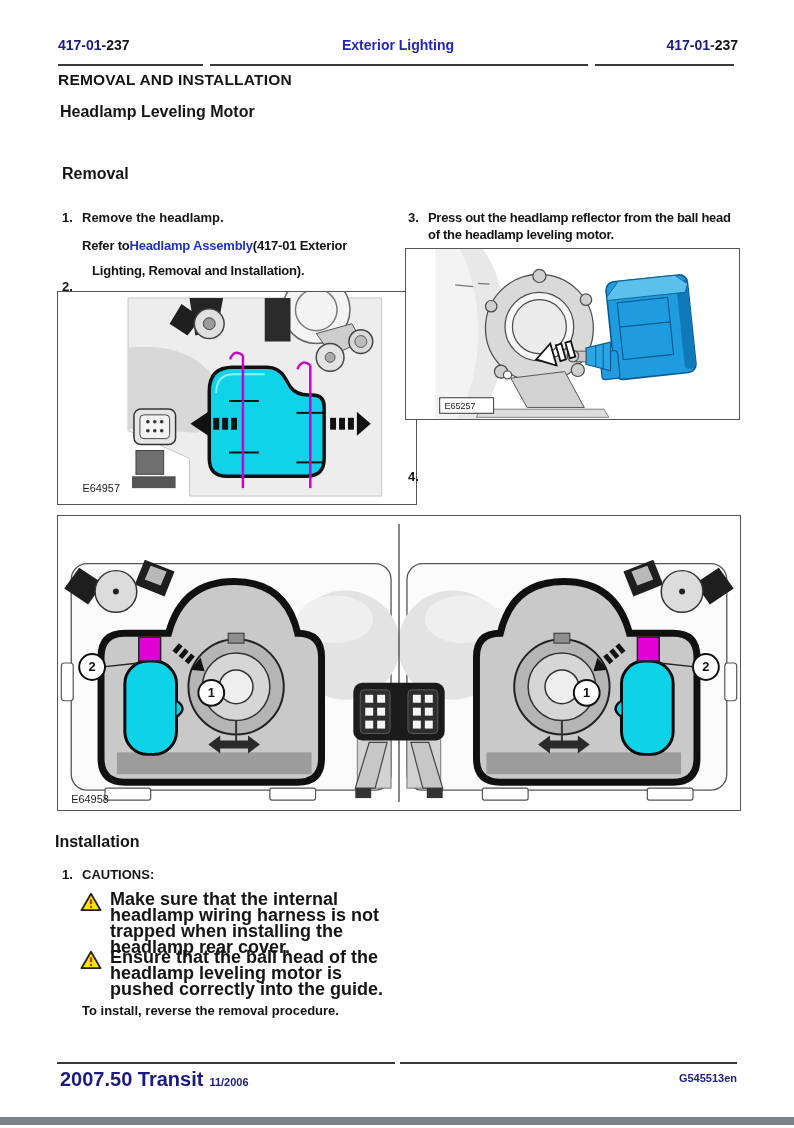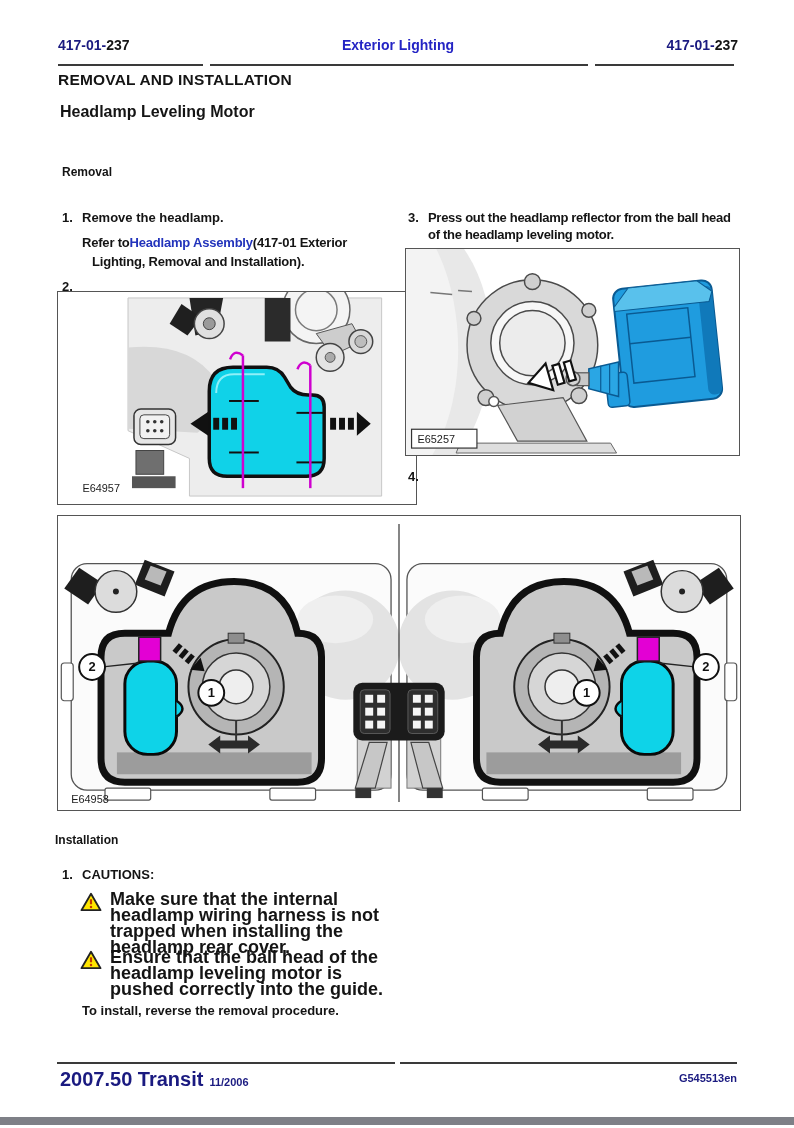--- a/index.html
+++ b/index.html
@@ -14,44 +14,44 @@
   
   .hdr{left:58px;right:56px;top:37px;display:flex;justify-content:space-between;align-items:baseline;font-size:14px}
   .pgnum .pfx{color:#1a1a80}
   .pgnum .sfx{color:#141414}
   .hdr-center{color:#2424c4;font-size:14px}
   .hdr-rule{left:58px;top:64px;display:flex;gap:7px;height:2px}
   .hdr-rule .seg{background:#3a3a3a;height:2px}
   .seg1{width:145px}.seg2{width:378px}.seg3{width:139px}
   .section-heading{left:58px;top:71px;font-size:15.5px;letter-spacing:.2px}
   .doc-title{left:60px;top:103px;font-size:16px}
-  .h2{font-size:12px}
+  .h2{font-size:16px}
   .removal-h{left:62px;top:165px}
   .install-h{left:55px;top:833px}
   
   .step{display:flex;font-size:13px;line-height:17px}
   .step .num{width:20px;flex:none}
   .step1{left:62px;top:209px;width:330px}
   .step3{left:408px;top:209px;width:332px}
   .step3 .txt{letter-spacing:-0.3px}
-  .refer{left:82px;top:233px;width:308px;font-size:13px;line-height:19px;padding-left:10px;text-indent:-10px;letter-spacing:-0.2px}
+  .refer{left:82px;top:233px;width:308px;font-size:13px;line-height:25px;padding-left:10px;text-indent:-10px;letter-spacing:-0.2px}
   .link{color:#2233bb}
   .stepnum-solo{font-size:13px}
   .step2n{left:62px;top:279px}
   .step4n{left:408px;top:469px}
   .cautions-step{left:62px;top:866px;width:340px}
   .caution{display:flex;font-size:18px;line-height:16px}
   .caution .tri{flex:none;width:30px;padding-top:1px}
   .caution1{left:80px;top:891px;width:320px}
   .caution2{left:80px;top:949px;width:320px}
   .closing{left:82px;top:1003px;font-size:13px}
   
   .figbox{background:#fff;border:1.5px solid #555}
   .fig1{left:57px;top:291px;width:360px;height:214px}
-  .fig2{left:405px;top:248px;width:335px;height:208px}
+  .fig2{left:405px;top:248px;width:335px;height:172px}
   .fig3{left:57px;top:515px;width:684px;height:296px}
   .figbox svg{display:block;width:100%;height:100%}
   .figlabel{font-family:"Liberation Sans",sans-serif;font-weight:normal;fill:#1c1c1c}
   
   .ftr-rule{left:57px;top:1062px;display:flex;gap:5px;height:2px}
   .ftr-rule .seg{background:#3a3a3a;height:2px}
   .fseg1{width:338px}.fseg2{width:337px}
   .ftr-left{left:60px;top:1068px;display:flex;align-items:baseline;gap:6px;color:#1a1a80}
   .ftr-model{font-size:20px}
   .ftr-date{font-size:11px}

